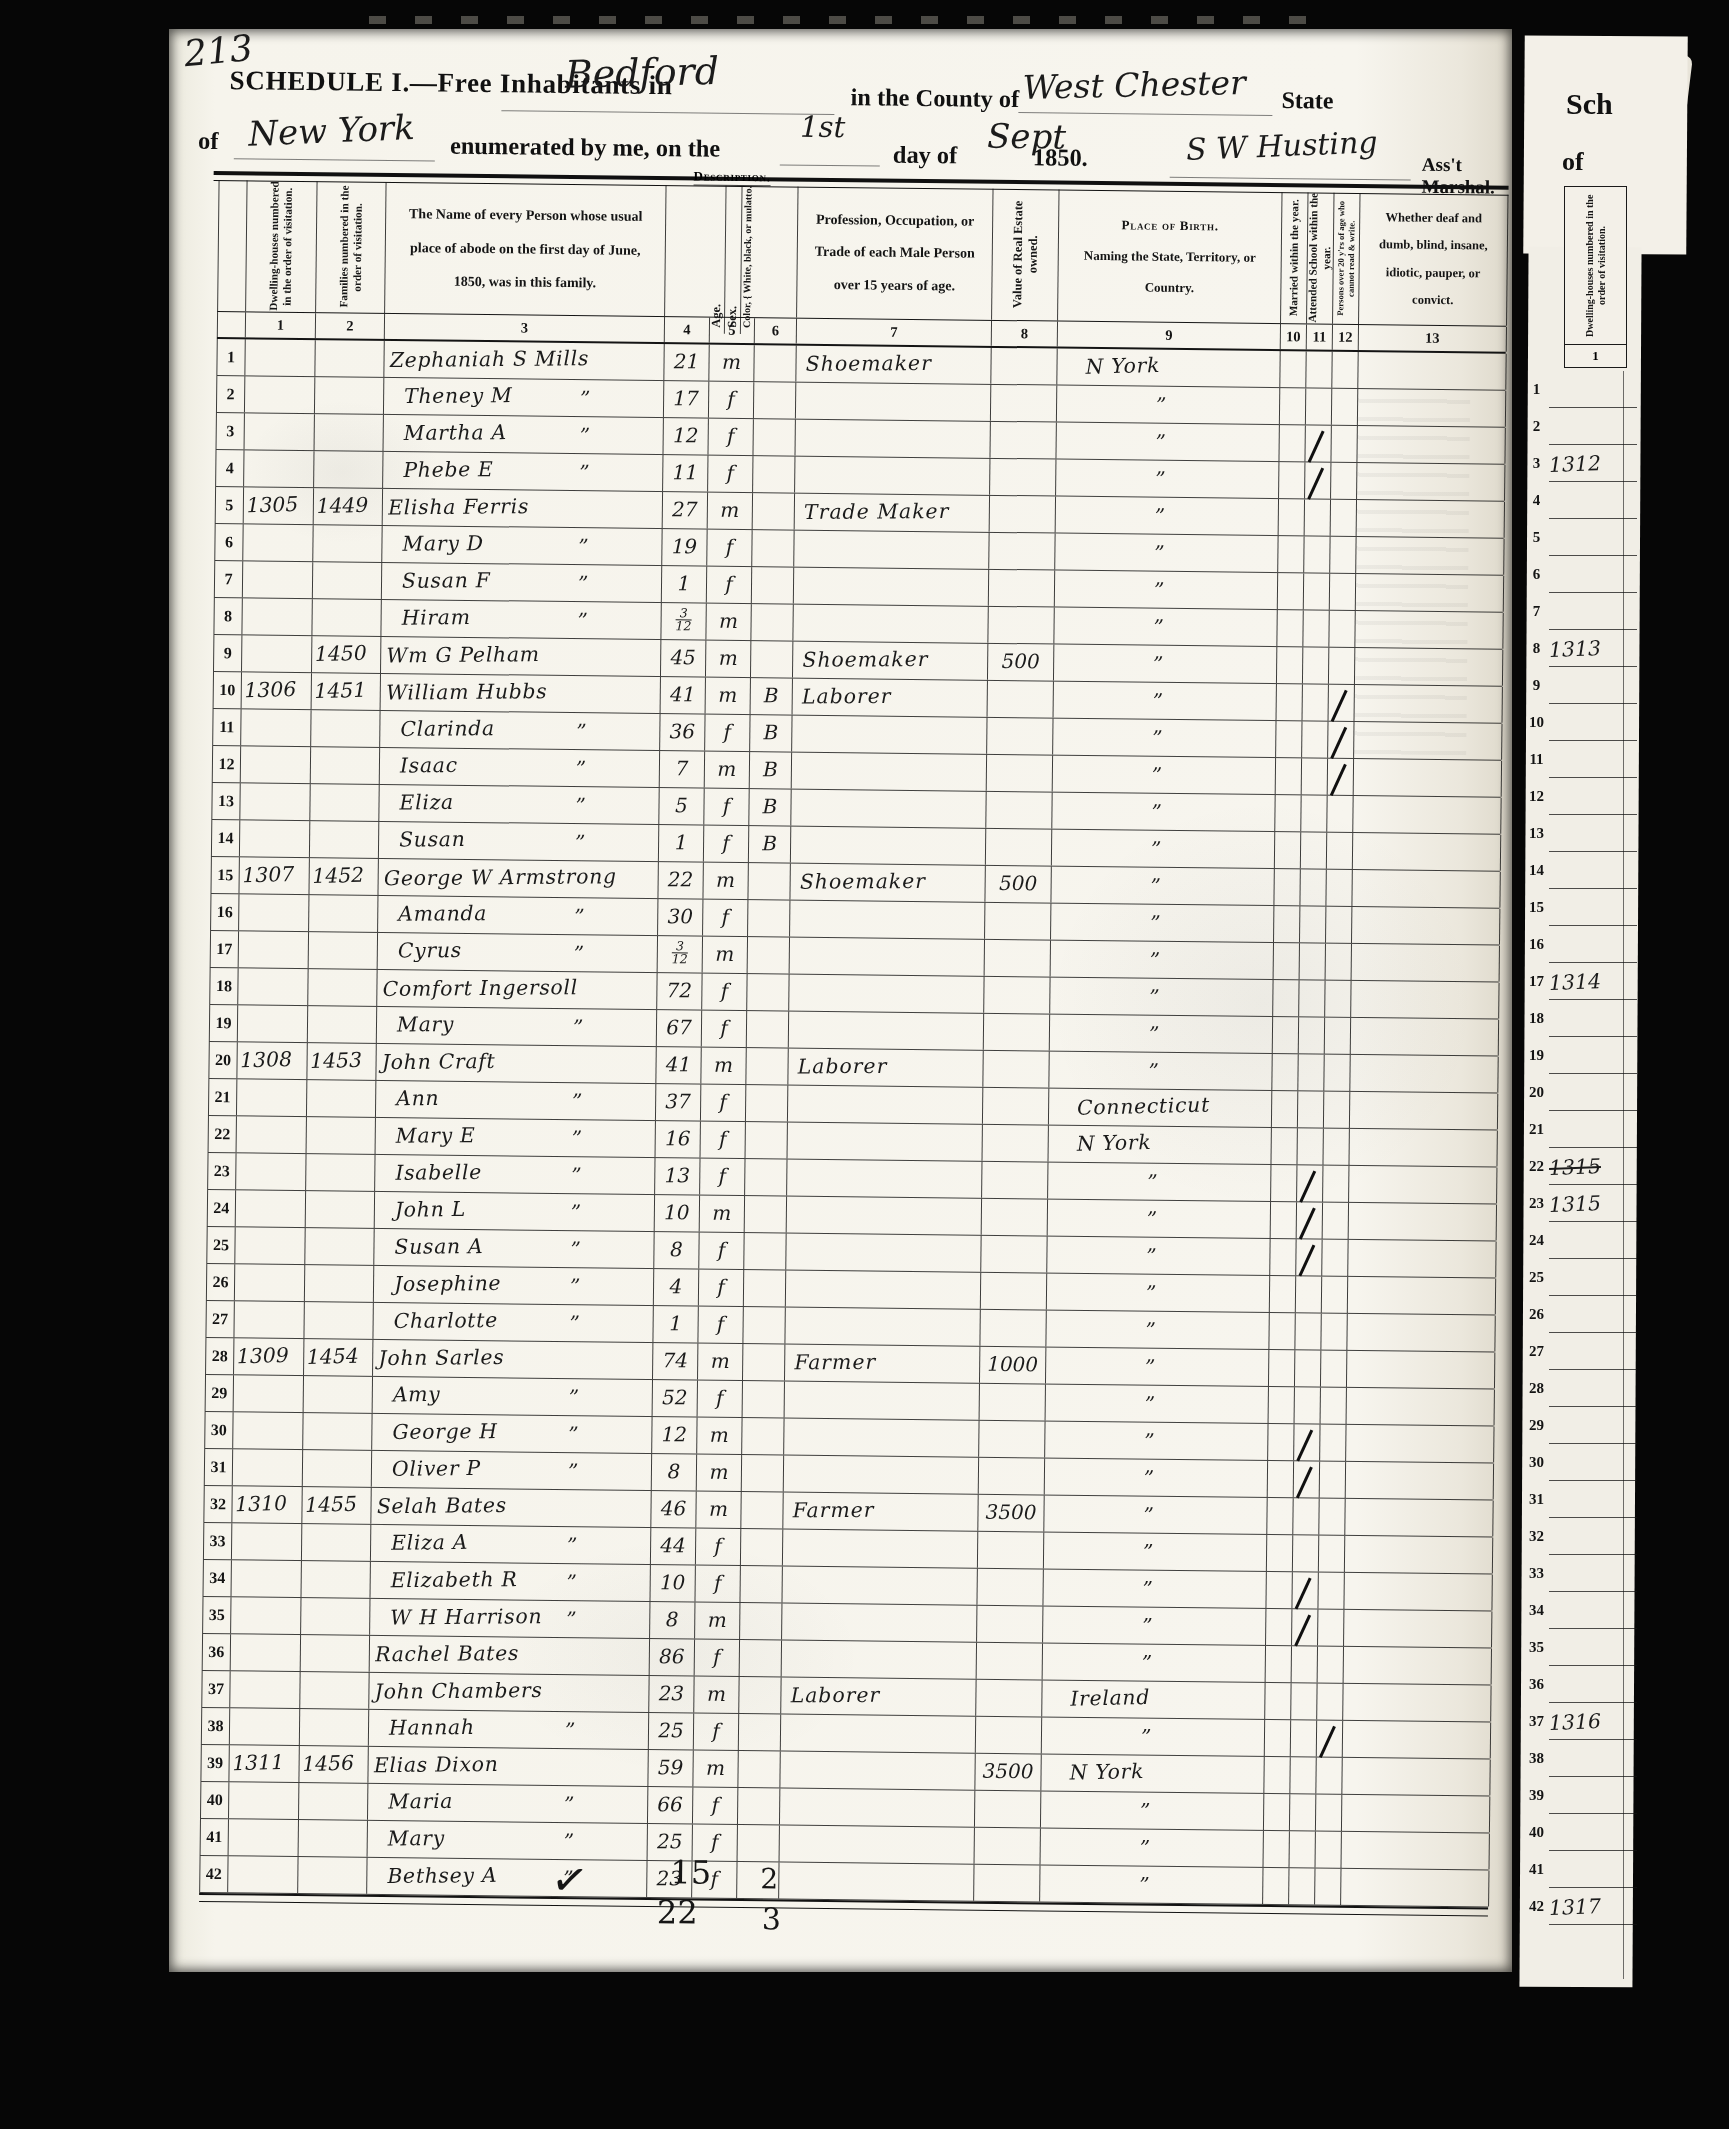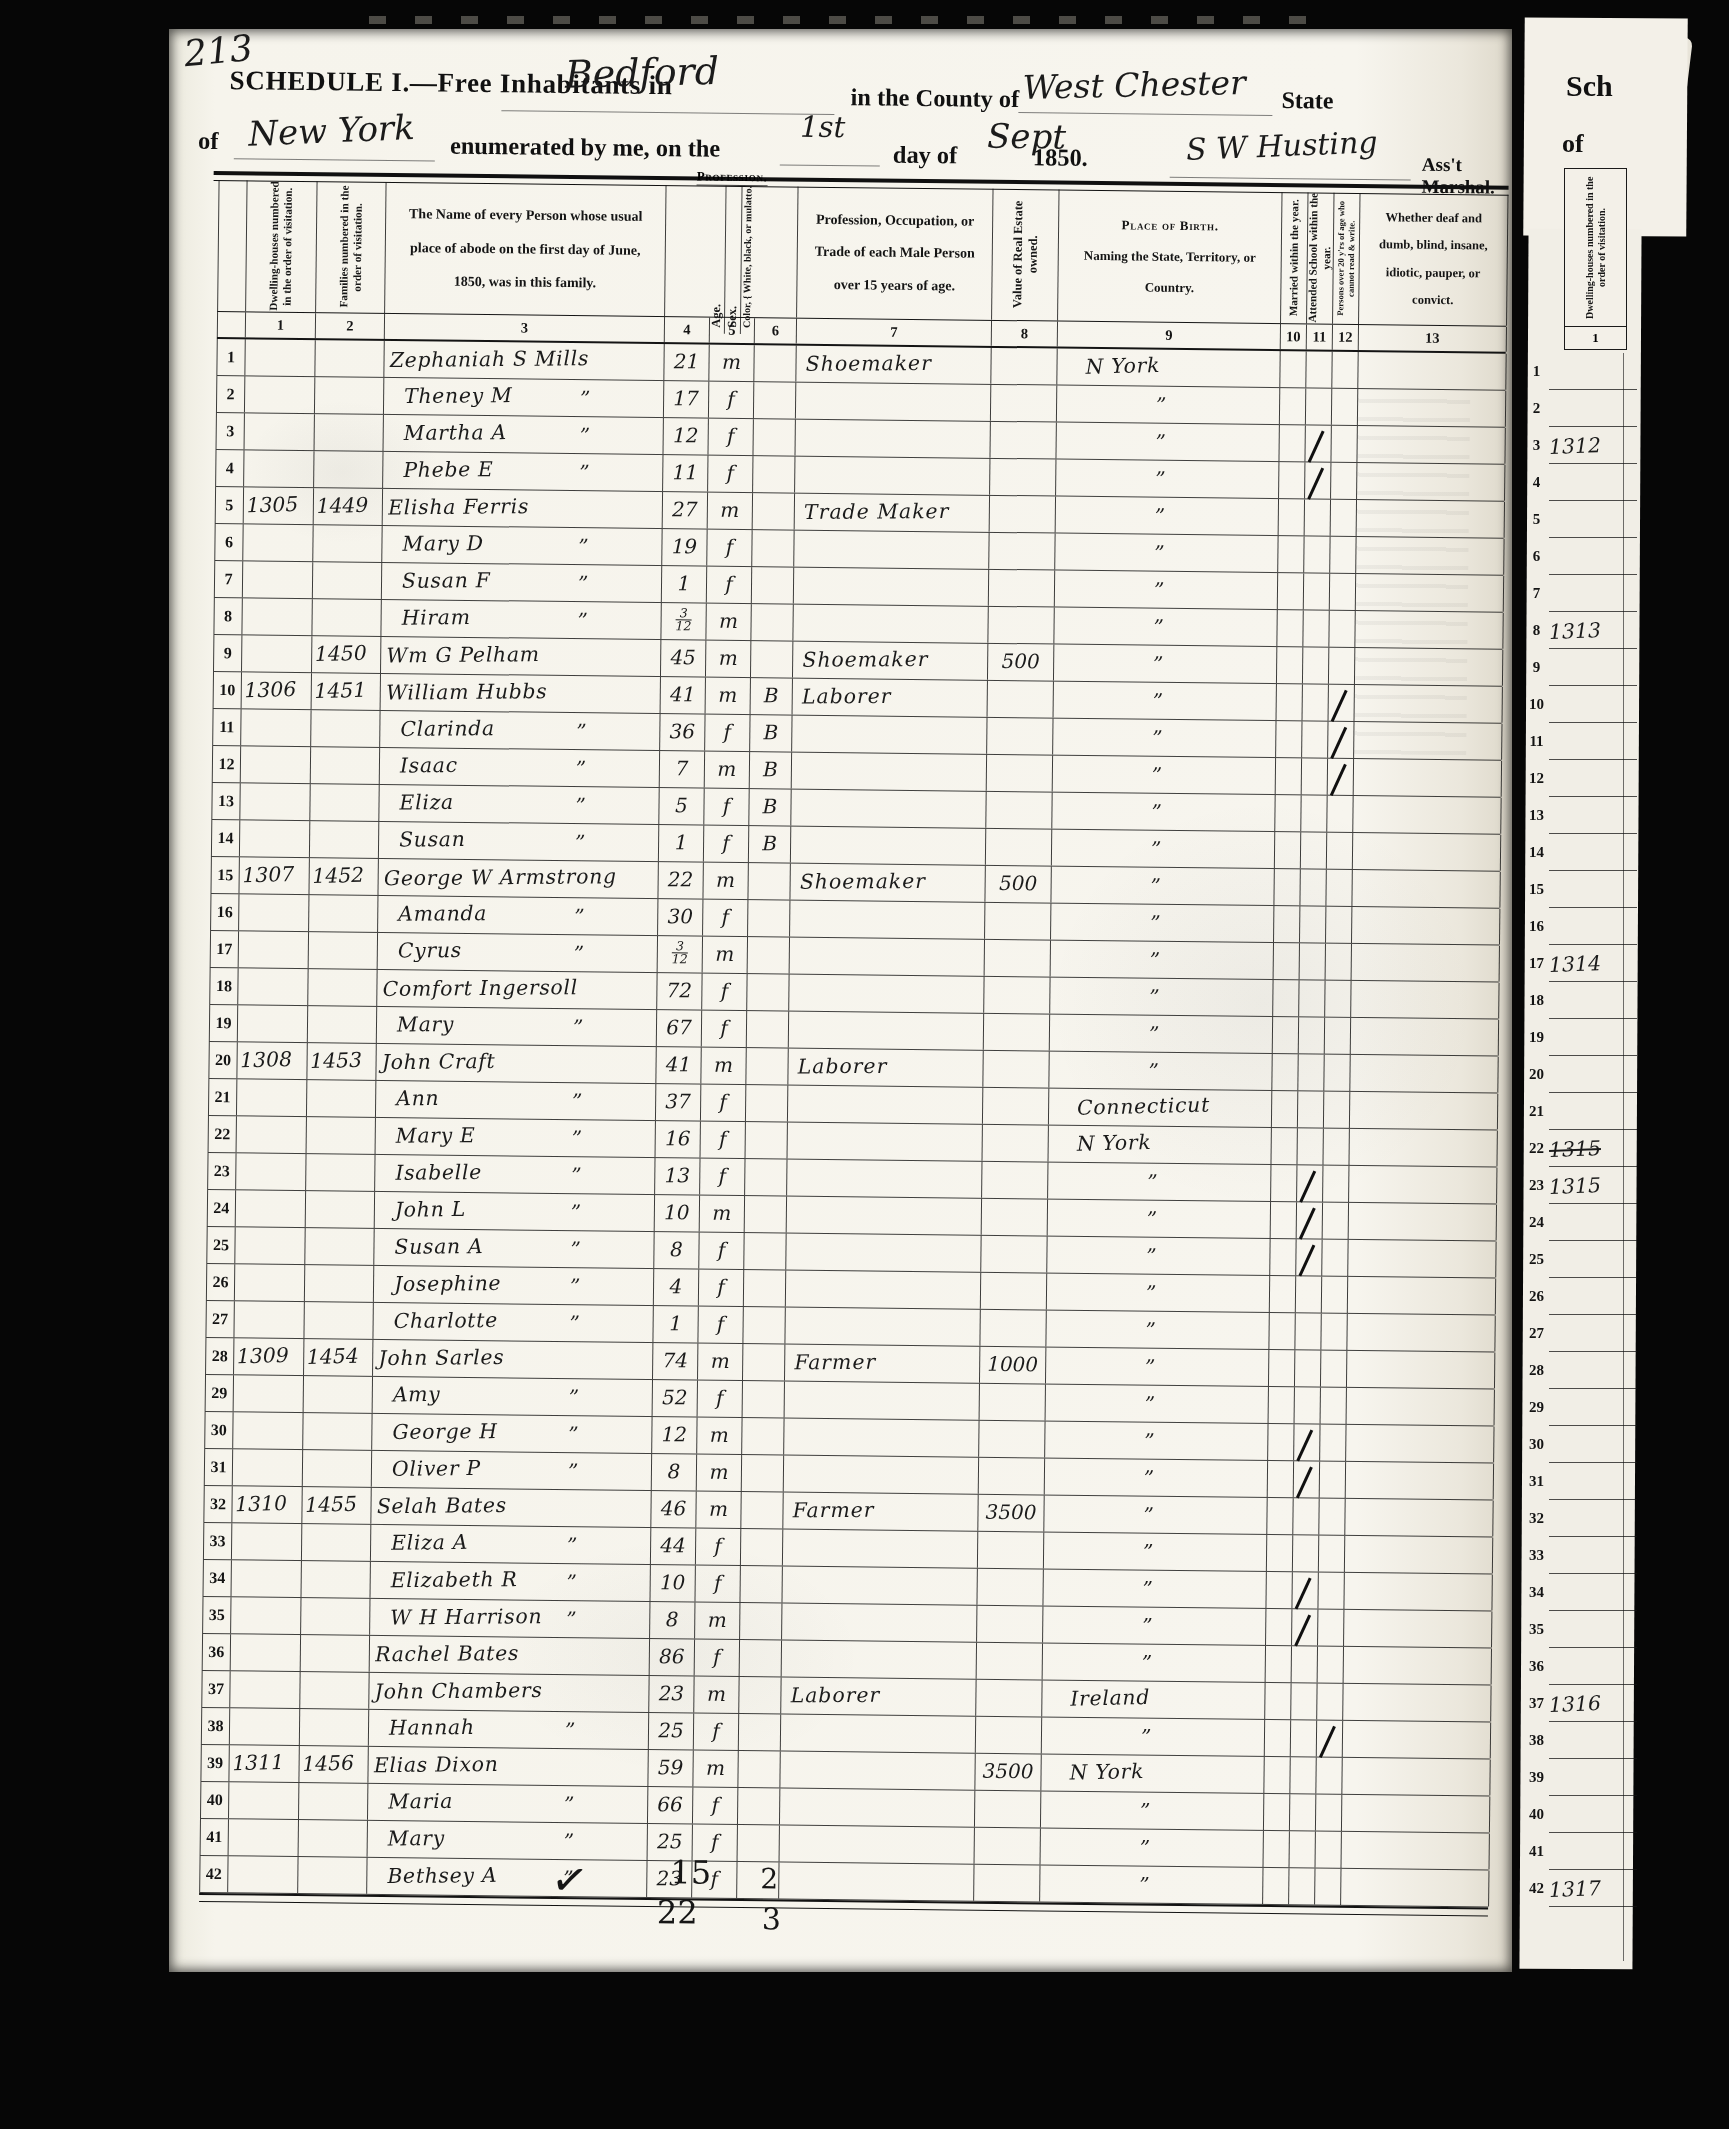--- a/index.html
+++ b/index.html
@@ -98,21 +98,21 @@
   .s1{left:890px;top:758px;width:428px;height:409px;border-radius:50%;
       background:radial-gradient(closest-side,rgba(40,40,40,.05),rgba(0,0,0,0));}
   .s2{left:343px;top:1503px;width:369px;height:237px;border-radius:50%;
       background:radial-gradient(closest-side,rgba(40,40,40,.04),rgba(0,0,0,0));}
   .s3{left:1193px;top:343px;width:112px;height:369px;
       background:repeating-linear-gradient(0deg,rgba(60,60,60,.06) 0 4px,rgba(0,0,0,0) 4px 18.5px);}
   .s4{left:79px;top:369px;width:198px;height:145px;border-radius:50%;
       background:radial-gradient(closest-side,rgba(50,50,50,.05),rgba(0,0,0,0));}
 
   
-  .page-next{position:absolute;left:1524px;top:18px;width:171px;height:1984px;}
+  .page-next{position:absolute;left:1524px;top:36px;width:171px;height:1984px;}
   .np-top{position:absolute;left:0;top:0;width:163px;height:218px;background:#f3f0e8;
           transform:rotate(.4deg);}
   .np-strip{position:absolute;left:0;top:211px;width:113px;height:1740px;background:#f1eee6;
             transform:rotate(.3deg);}
   .np-sch{position:absolute;left:42px;top:51px;font-size:30px;font-weight:700;color:#111;}
   .np-of{position:absolute;left:38px;top:111px;font-size:26px;font-weight:700;color:#111;}
   .np-hdr{position:absolute;left:40px;top:150px;width:61px;height:157px;border:1.3px solid #1a1a1a;
           display:flex;align-items:center;justify-content:center;background:#f3f0e8;}
   .np-hdr .vert{font-size:10px;}
   .np-one{position:absolute;left:40px;top:309px;width:61px;height:22.4px;border:1.3px solid #1a1a1a;
@@ -171,21 +171,21 @@
         <div class="cell w1">
           <span class="vert">Dwelling-houses numbered in the order of visitation.</span>
           </div>
         <div class="cell w2">
           <span class="vert">Families numbered in the order of visitation.</span>
           </div>
         <div class="cell w3">
           <span class="hcap" style="font-size:14px;line-height:2.4;padding:0 17px;">The Name of every Person whose usual place of abode on the first day of June, 1850, was in this family.</span>
           </div>
         <div class="cell wd desc-col">
-          <div class="desc-top">Profession.</div>
+          <div class="desc-top">Description.</div>
           <div class="desc-bot">
             <div class="sub">
               <span class="vert" style="font-size:12.5px">Age.</span>
               </div>
             <div class="sub">
               <span class="vert" style="font-size:12.5px">Sex.</span>
               </div>
             <div class="sub">
               <span class="vert" style="font-size:10px">Color, { White, black, or mulatto.</span>
               </div>

